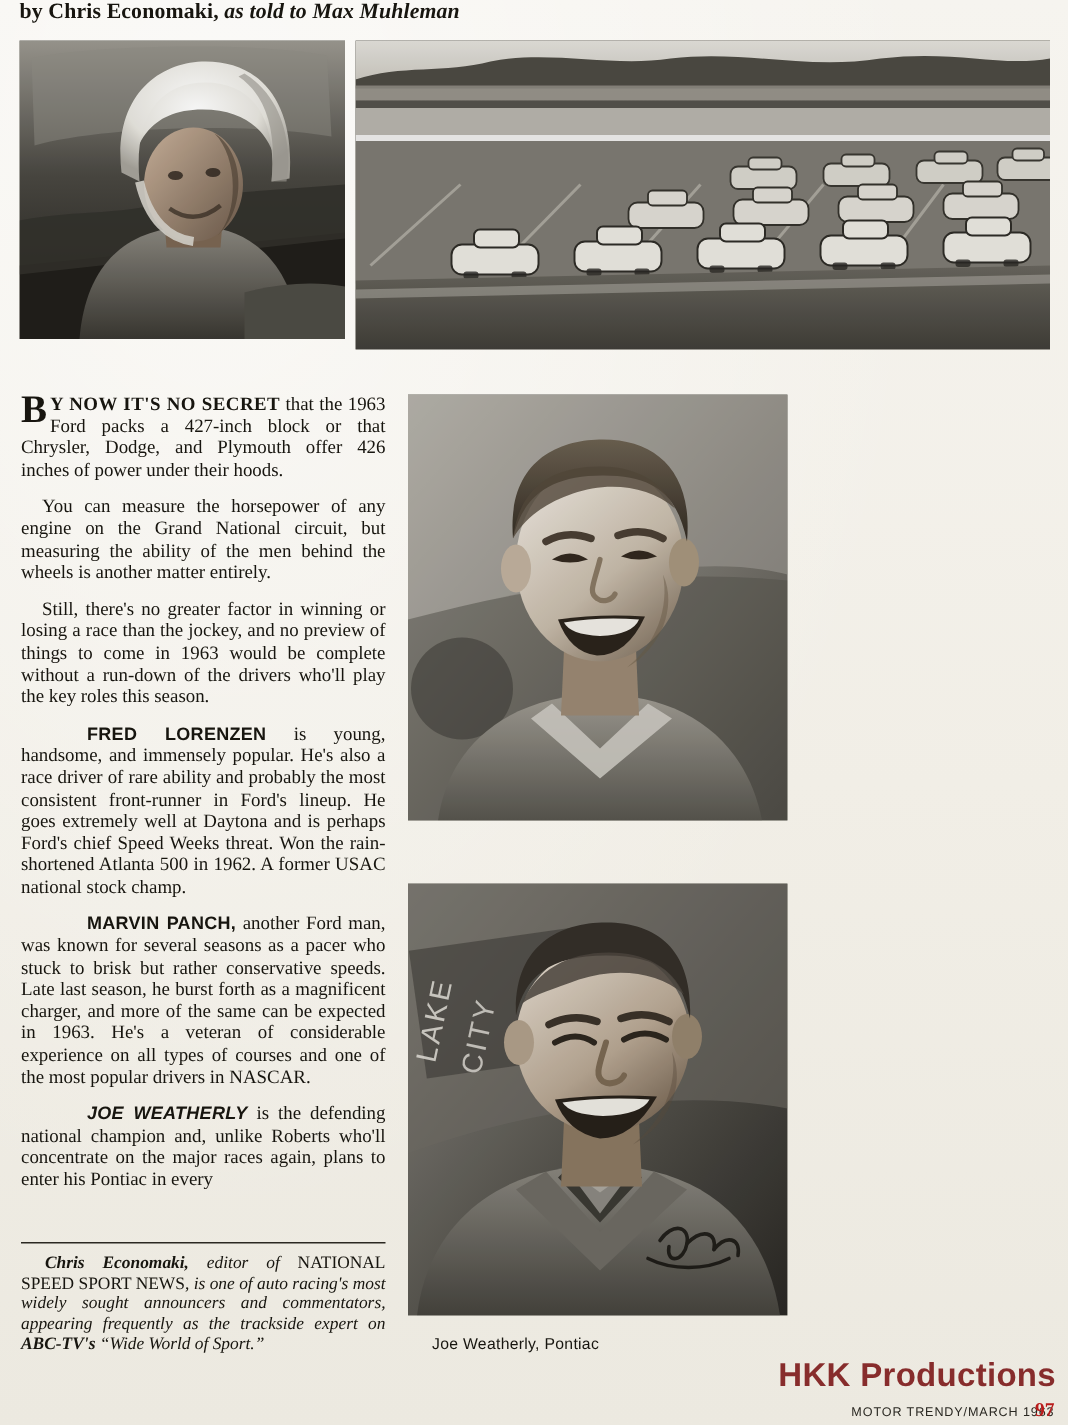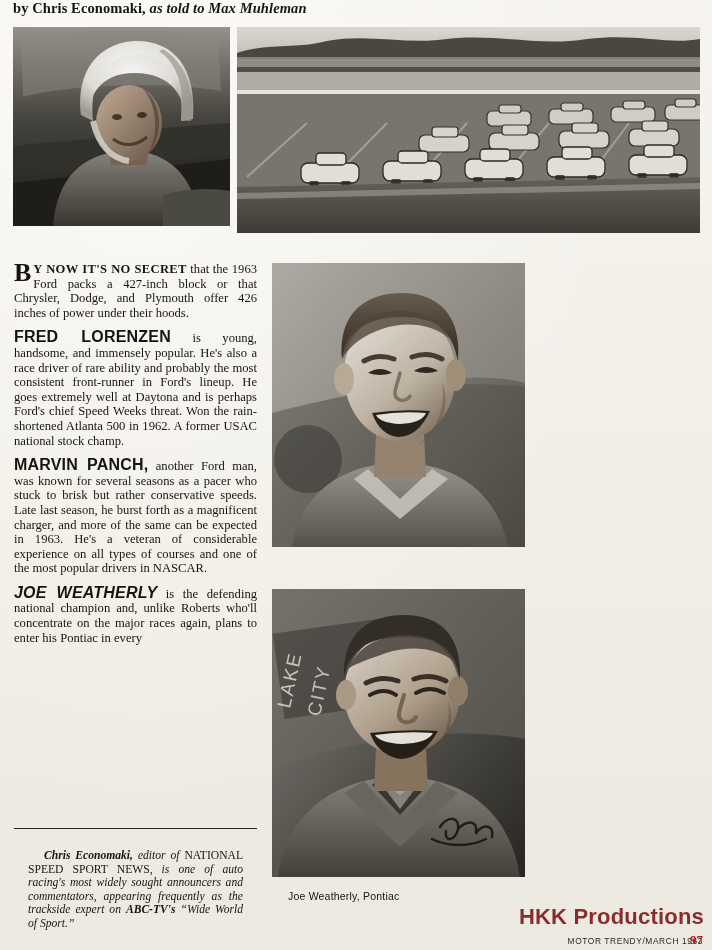--- a/index.html
+++ b/index.html
@@ -99,39 +99,40 @@
     padding: 1px 2px 0 0;
     font-family: "Liberation Serif", serif;
   }
   .smallcaps {
     font-variant: small-caps;
     letter-spacing: 0.3px;
   }
   .lead-name {
     font-family: "Liberation Sans", sans-serif;
     font-weight: 700;
-    font-size: 16px;
+    font-size: 12px;
     letter-spacing: 0.2px;
+    margin-left: 44px;
   }
   .lead-name.ital { font-style: italic; }
   .indent { text-indent: 14px; }
 
   
   .bio {
     position: absolute;
     left: 14px;
     top: 828px;
     width: 243px;
     border-top: 1px solid #2b2821;
     padding-top: 6px;
     font-size: 11.6px;
     line-height: 13.6px;
     text-align: justify;
   }
-  .bio p { margin: 14px; text-indent: 16px; }
+  .bio p { margin: 0; text-indent: 16px; }
   .bio .it { font-style: italic; }
   .bio .sc { font-variant: small-caps; }
 
   
   .footer-credit {
     position: absolute;
     right: 8px;
     bottom: 20px;
     font-family: "Liberation Sans", sans-serif;
     font-size: 22px;
@@ -470,21 +471,23 @@
         <path d="M160 250 C176 258 198 258 214 250"></path>
       </g>
       <rect width="253" height="288" fill="#000" opacity="0.05"></rect>
     </svg>
   </div>
   <div class="cap cap-weatherly">Joe Weatherly, Pontiac</div>
 
   <div class="col">
     <p class="dropcap-para"><span class="dropcap">B</span><span class="smallcaps" style="font-weight:700">Y NOW IT'S NO SECRET</span><span> that the 1963 Ford packs a 427-inch block or that Chrysler, Dodge, and Plymouth offer 426 inches of power under their hoods.</span></p>
 
-
+    <p class="indent">You can measure the horsepower of any engine on the Grand National circuit, but measuring the ability of the men behind the wheels is another matter entirely.</p>
+
+    <p class="indent">Still, there's no greater factor in winning or losing a race than the jockey, and no preview of things to come in 1963 would be complete without a run-down of the drivers who'll play the key roles this season.</p>
 
     <p><span class="lead-name">FRED LORENZEN</span><span> is young, handsome, and immensely popular. He's also a race driver of rare ability and probably the most consistent front-runner in Ford's lineup. He goes extremely well at Daytona and is perhaps Ford's chief Speed Weeks threat. Won the rain-shortened Atlanta 500 in 1962. A former USAC national stock champ.</span></p>
 
     <p><span class="lead-name">MARVIN PANCH,</span><span> another Ford man, was known for several seasons as a pacer who stuck to brisk but rather conservative speeds. Late last season, he burst forth as a magnificent charger, and more of the same can be expected in 1963. He's a veteran of considerable experience on all types of courses and one of the most popular drivers in NASCAR.</span></p>
 
     <p><span class="lead-name ital">JOE WEATHERLY</span><span> is the defending national champion and, unlike Roberts who'll concentrate on the major races again, plans to enter his Pontiac in every</span></p>
   </div>
 
   <div class="bio">
     <p><span class="it" style="font-weight:700">Chris Economaki,</span><span class="it"> editor of </span><span class="sc">NATIONAL SPEED SPORT NEWS,</span><span class="it"> is one of auto racing's most widely sought announcers and commentators, appearing frequently as the trackside expert on </span><span class="it" style="font-weight:700">ABC-TV's</span><span class="it"> “Wide World of Sport.”</span></p>

